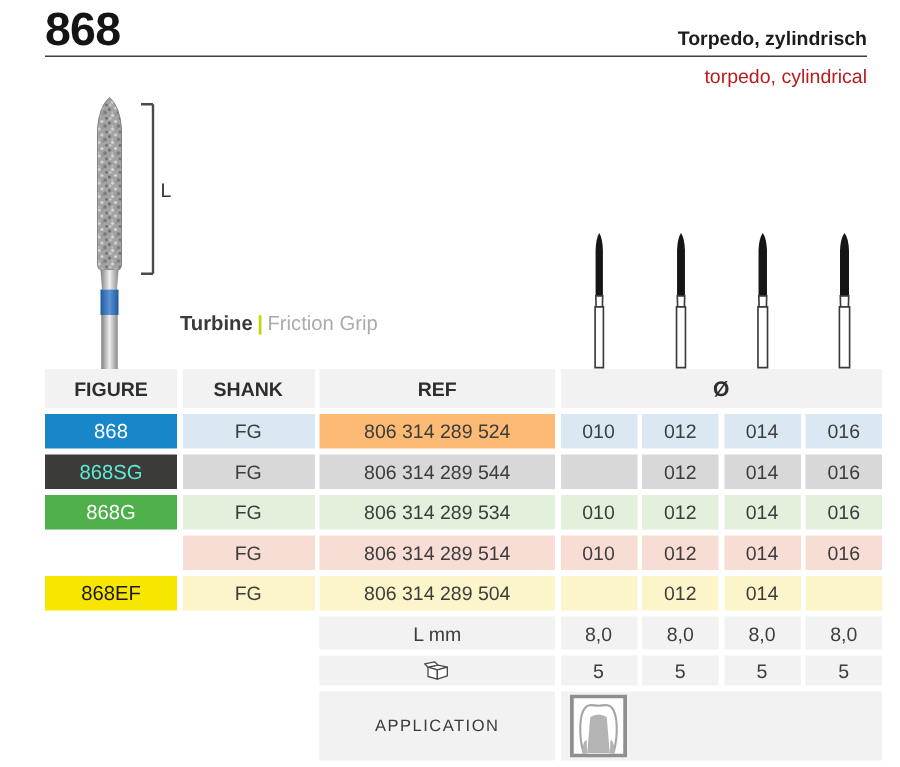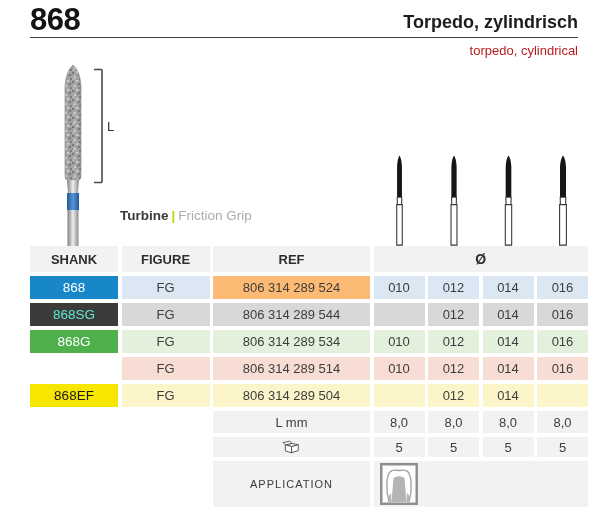--- a/index.html
+++ b/index.html
@@ -9,21 +9,21 @@
     color:#3d3d3d;
   }
 
   
   .header { position:absolute; top:5px; left:30px; right:22px; }
   .header-top {
     display:flex; justify-content:space-between; align-items:flex-end;
     border-bottom:1.5px solid #3f3f3f; padding-bottom:3px;
   }
   .fig-num { font-size:31px; font-weight:bold; line-height:0.95; color:#141414; letter-spacing:-0.5px; }
-  .title-de { font-size:18px; font-weight:bold; color:#1c1c1c; padding-bottom:1px; }
+  .title-de { font-size:13px; font-weight:bold; color:#1c1c1c; padding-bottom:1px; }
   .title-en { text-align:right; font-size:13px; color:#b91c1c; padding-top:5px; }
 
   
   .graphic { position:absolute; top:62px; left:0; width:600px; height:184px; }
   .big-bur { position:absolute; left:54px; top:0; }
   .l-bracket { position:absolute; left:92px; top:6px; }
   .drive-line { position:absolute; left:120px; top:146px; font-size:13.5px; white-space:nowrap; }
   .drive-bold { font-weight:bold; color:#3a3a3a; }
   .drive-sep { color:#c3d400; font-weight:bold; padding:0 3px; }
   .drive-gray { color:#ababab; }
@@ -123,22 +123,22 @@
     </svg>
     <svg class="size-bur" style="left:554.5px;width:16px" viewBox="0 0 16 100" preserveAspectRatio="none">
       <path d="M8,1.5 Q10.6,5 11,14 L11,47 L5,47 L5,14 Q5.4,5 8,1.5 Z" fill="#151515"></path>
       <path d="M5.2,47 L10.8,47 L10.6,55 L5.4,55 Z" fill="#ffffff" stroke="#3a3a3a" stroke-width="1.1" vector-effect="non-scaling-stroke"></path>
       <rect x="4.6" y="55" width="6.8" height="44" fill="#ffffff" stroke="#3a3a3a" stroke-width="1.1" vector-effect="non-scaling-stroke"></rect>
     </svg>
   </div>
 
   <div class="spec-table">
 
+    <div class="cell th">FIGURE</div>
     <div class="cell th">SHANK</div>
-    <div class="cell th">FIGURE</div>
     <div class="cell th">REF</div>
     <div class="cell th th-dia">Ø</div>
 
     <div class="cell label" style="background: rgb(23, 135, 201); color: rgb(255, 255, 255);">868</div>
     <div class="cell" style="background: rgb(219, 232, 244);">FG</div>
     <div class="cell" style="background: #fdba74;">806 314 289 524</div>
     <div class="cell" style="background: rgb(219, 232, 244);">010</div>
     <div class="cell" style="background: rgb(219, 232, 244);">012</div>
     <div class="cell" style="background: rgb(219, 232, 244);">014</div>
     <div class="cell" style="background: rgb(219, 232, 244);">016</div>

